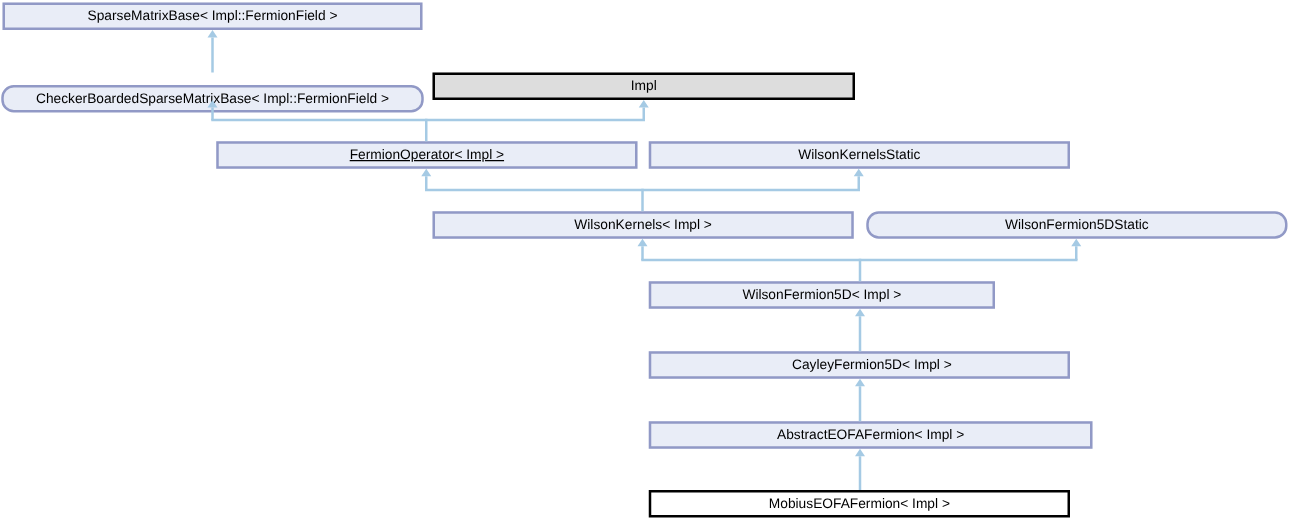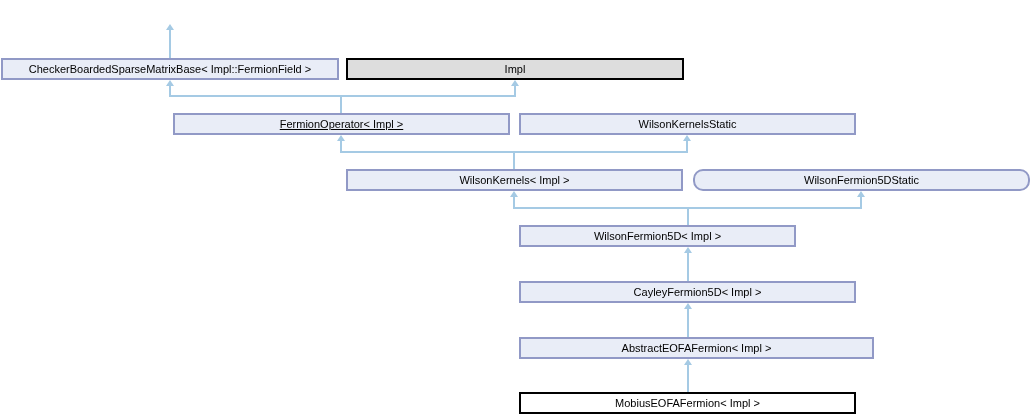--- a/index.html
+++ b/index.html
@@ -67,22 +67,25 @@
     border-left: 4px solid transparent;
     border-right: 4px solid transparent;
     border-bottom: 6px solid var(--edge);
   }
 </style>
 </head>
 <body>
 
 <div class="diagram">
 
+  <div class="node" style="left:2px; top:2px; width:336px;">
+    <span>SparseMatrixBase&lt; Impl::FermionField &gt;</span>
+  </div>
 
-  <div class="node" style="left:1px; top:58px; width:338px;">
+  <div class="node" style="left:1px; top:68px; width:338px;border-radius:10px;">
     <span>CheckerBoardedSparseMatrixBase&lt; Impl::FermionField &gt;</span>
   </div>
   <div class="node external" style="left:346px; top:58px; width:338px;">
     <span>Impl</span>
   </div>
 
   <div class="node" style="left:173px; top:113px; width:337px;text-decoration:underline;">
     <span>FermionOperator&lt; Impl &gt;</span>
   </div>
   <div class="node" style="left:519px; top:113px; width:337px;justify-content:center;">

